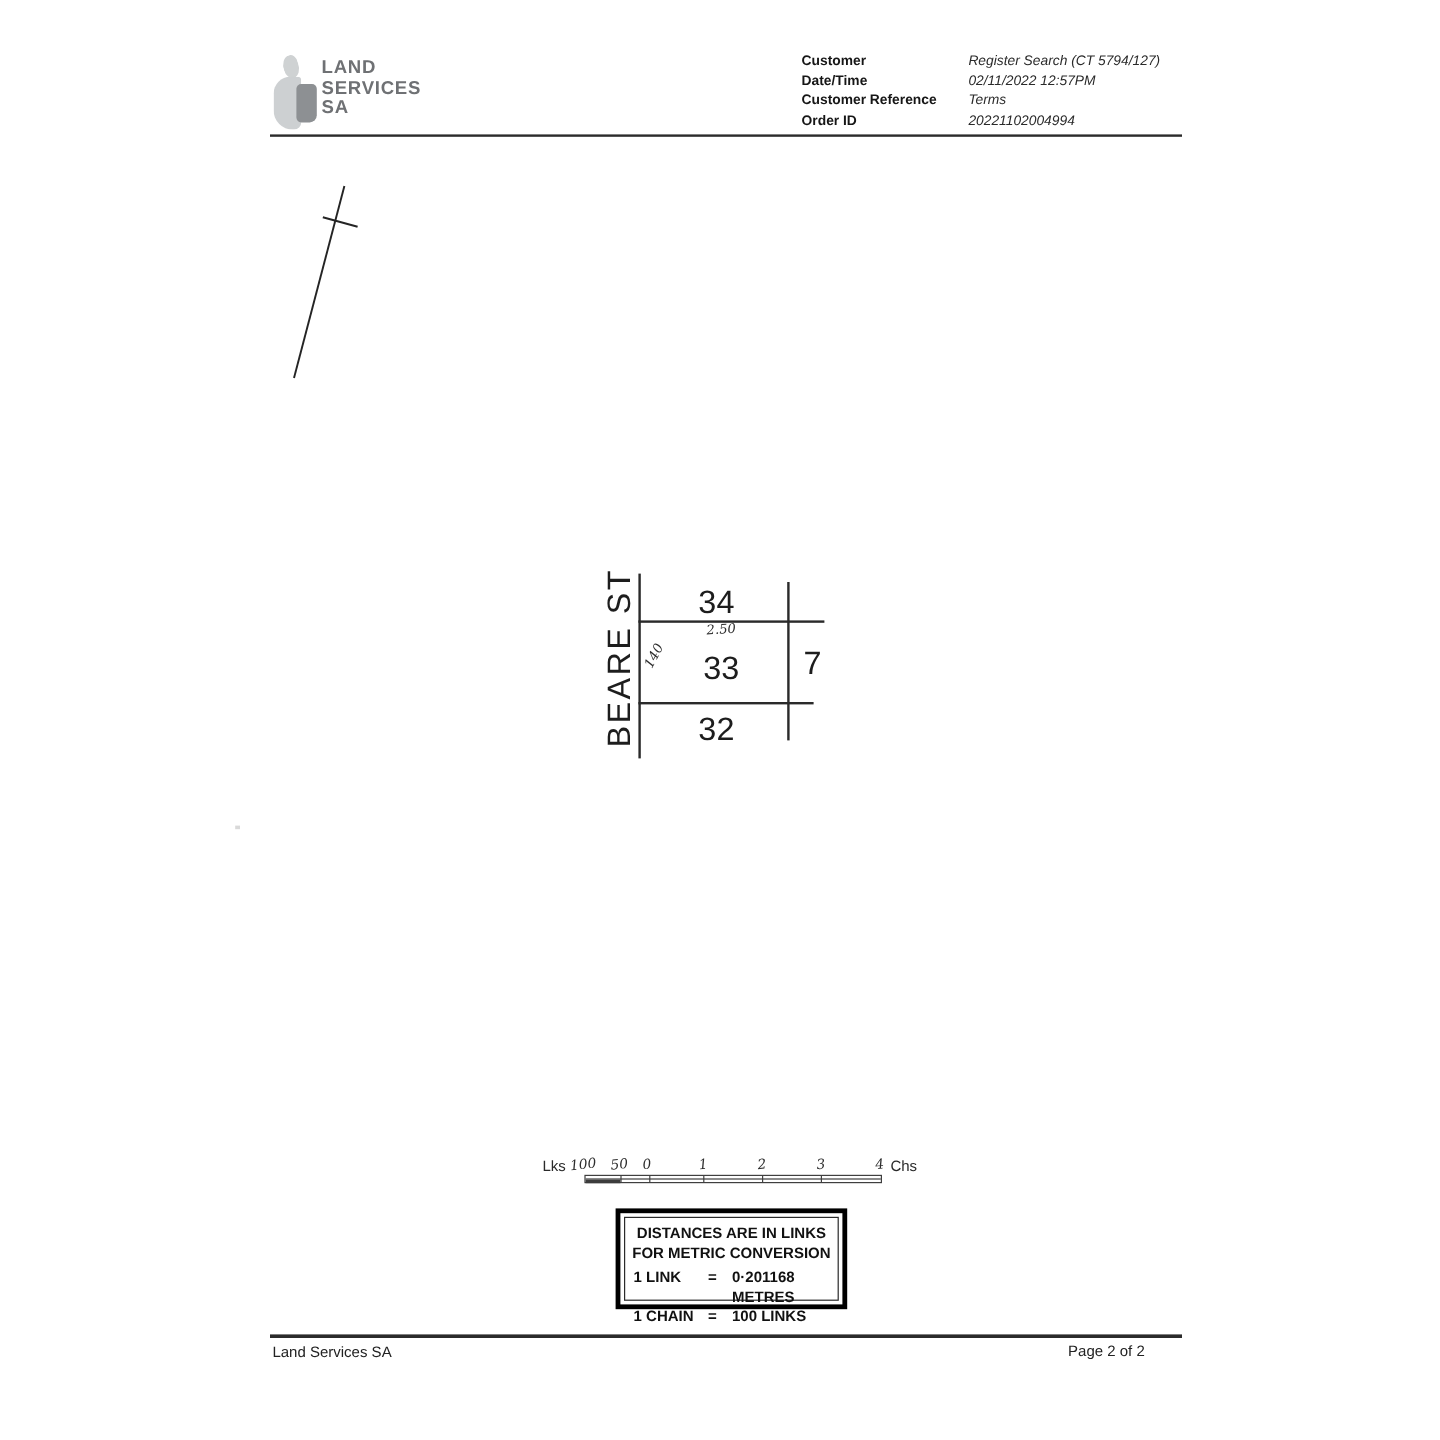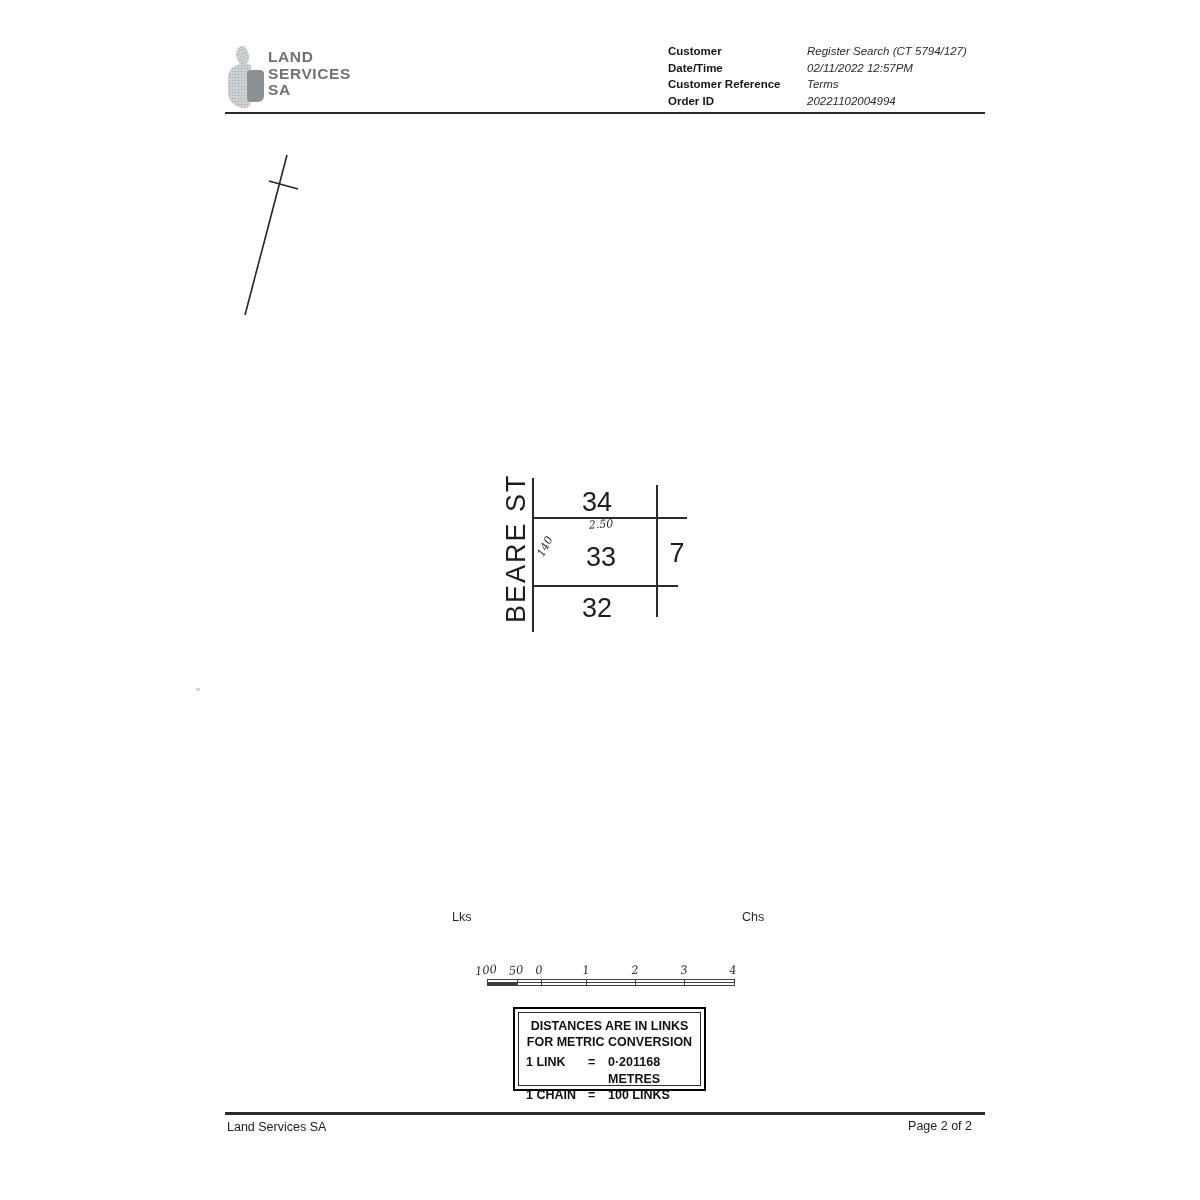--- a/index.html
+++ b/index.html
@@ -55,47 +55,47 @@
   }
   .dim-frontage {
     position:absolute; left:580px; top:518px; width:42px; text-align:center;
     font-size:11px; transform:rotate(-4deg);
   }
   .dim-depth {
     position:absolute; left:528px; top:540px; width:34px; text-align:center;
     font-size:11px; transform:rotate(-62deg);
   }
   
-  .sb-unit { position:absolute; top:910px; font-size:12.5px; color:#2a2a2a; }
+  .sb-unit { position:absolute; top:965px; font-size:12.5px; color:#2a2a2a; }
   .sb-num {
     position:absolute; top:963px; width:30px; text-align:center;
     font-size:11.5px; transform:rotate(-6deg);
   }
   .sb-bar {
     position:absolute; left:487px; top:979px; width:248px; height:7px;
     border:1px solid #3f3f3f; background:#fff;
   }
   .sb-inner-line { position:absolute; left:0; top:2px; width:100%; height:1px; background:#3f3f3f; }
   .sb-dark-seg { position:absolute; left:0; top:3px; width:29px; height:3px; background:#3c3c3c; }
   .sb-tick { position:absolute; top:0; width:1px; height:5px; background:#3f3f3f; }
   
   .conv-outer {
     position:absolute; left:513px; top:1007px; width:193px; height:84px;
-    border:2px solid #000000; background:#fff;
+    border:4px solid #000000; background:#fff;
   }
   .conv-inner {
     position:absolute; left:3px; top:3px; right:3px; bottom:3px;
     border:1px solid #2a2a2a; padding-top:6px;
   }
   .conv-title { text-align:center; font-weight:bold; font-size:12.5px; line-height:15.5px; color:#111; }
   .conv-rows { margin-top:4px; padding-left:7px; }
   .conv-row { display:grid; grid-template-columns:62px 20px auto; font-weight:bold; font-size:12.5px; line-height:16.5px; color:#111; }
   
   .ft-company { position:absolute; left:227px; top:1120px; font-size:12.5px; color:#222; }
-  .ft-page { position:absolute; left:822px; top:1119px; width:150px; text-align:right; font-size:12.5px; color:#222; }
+  .ft-page { position:absolute; left:804px; top:1119px; width:150px; text-align:right; font-size:12.5px; color:#222; }
   .ft-copy { position:absolute; left:227px; top:1137px; font-size:8.8px; color:#333; letter-spacing:0.1px; }
   .speck { position:absolute; left:196px; top:688px; width:4px; height:3px; background:#d9d9d9; }
 </style>
 </head>
 <body>
 
 <div class="page">
 
   <div class="logo-mark">
     <div class="logo-leaf"></div>

